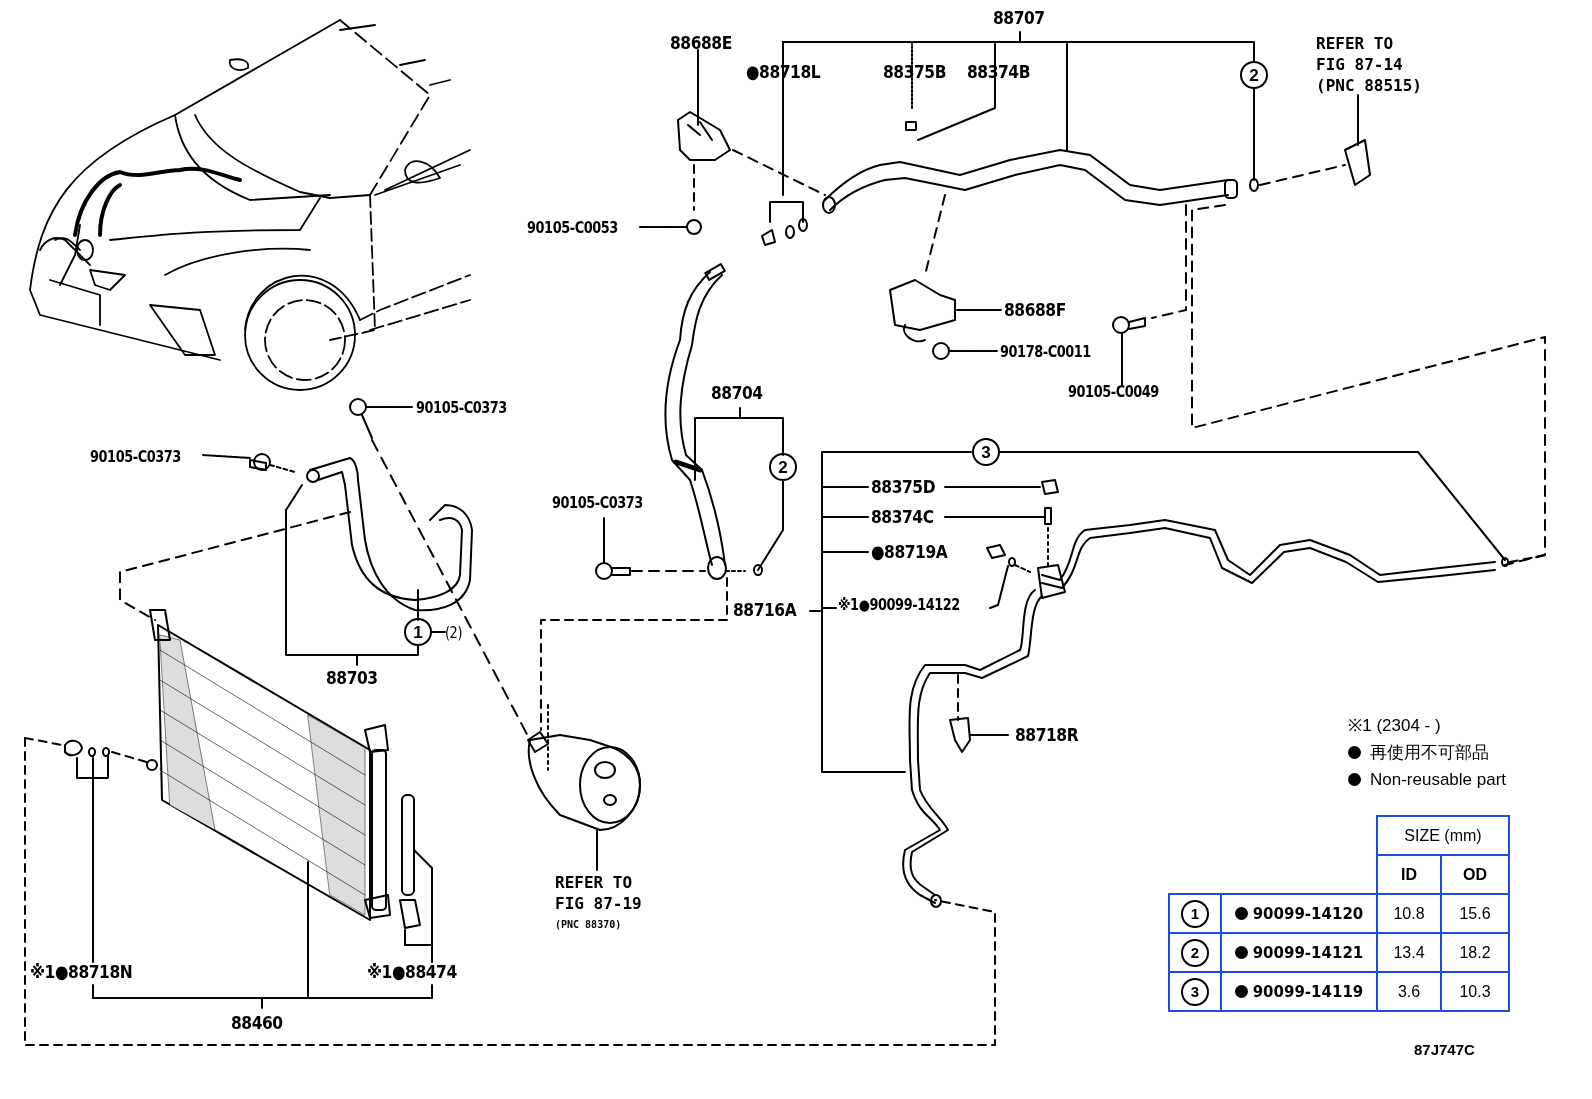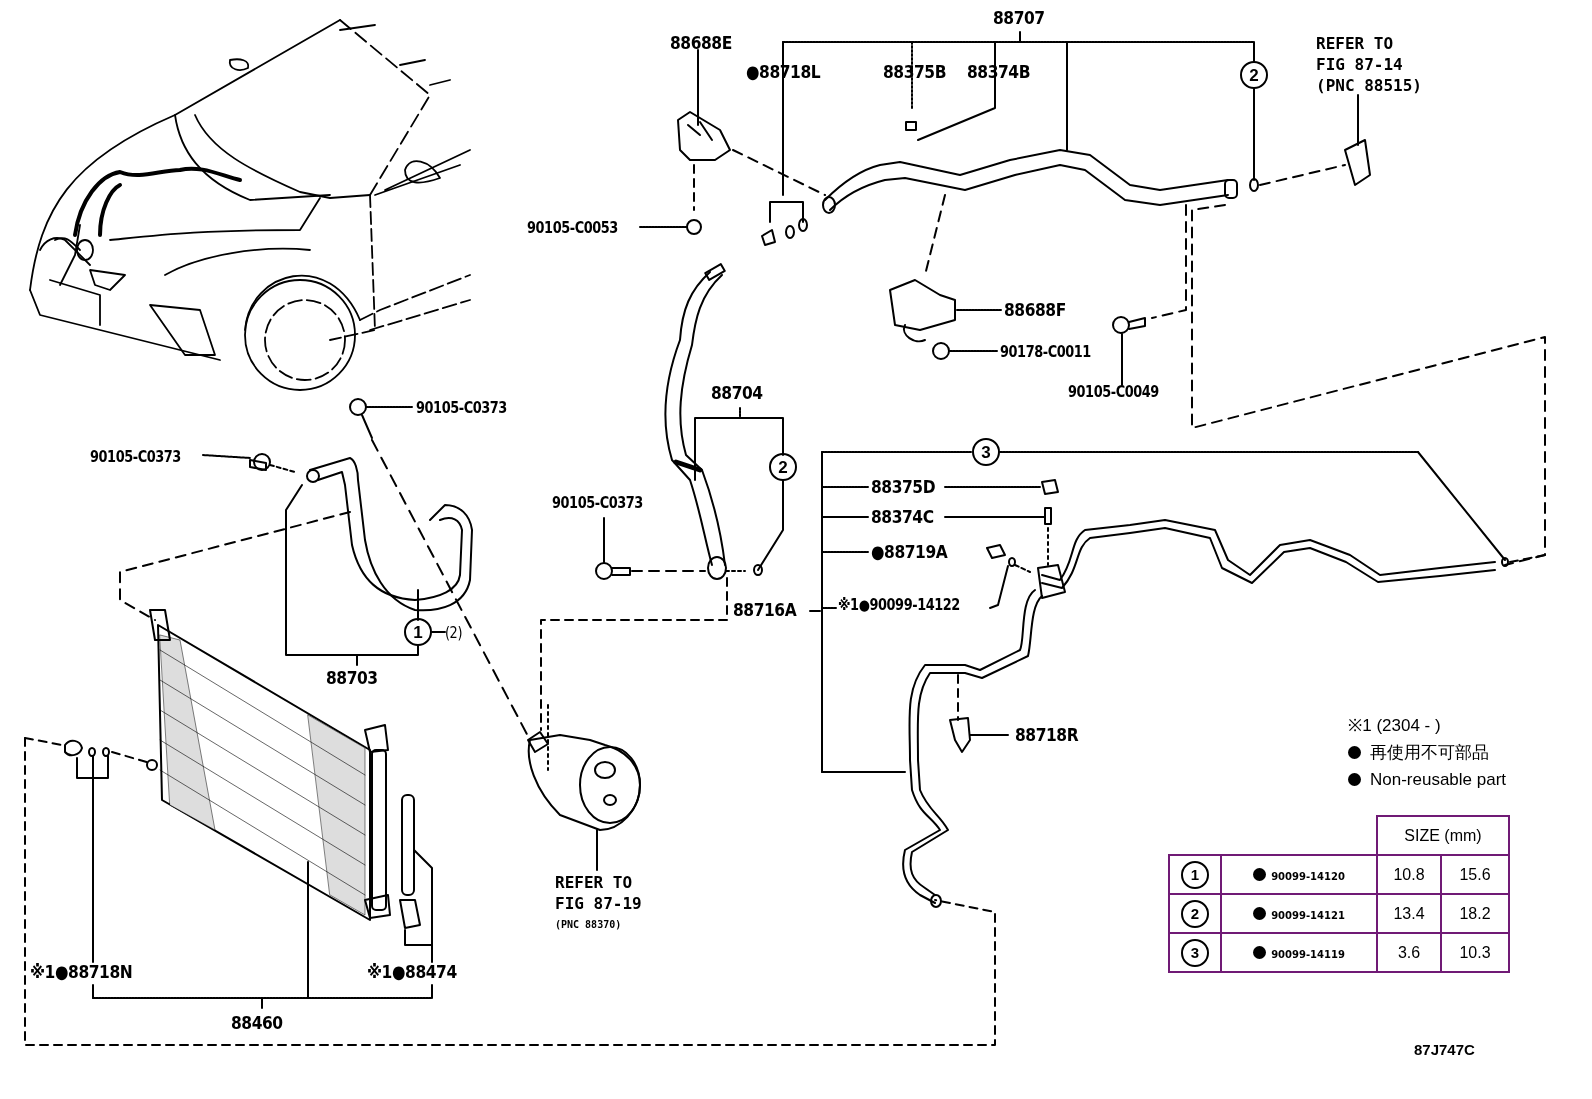--- a/index.html
+++ b/index.html
@@ -6,24 +6,24 @@
   body { width:1592px; height:1099px; position:relative; overflow:hidden; font-family:"DejaVu Sans Condensed","DejaVu Sans", sans-serif; color:#000; }
   #diagram { position:absolute; left:0; top:0; width:1592px; height:1099px; }
   .lbl { position:absolute; font-family:"DejaVu Sans", sans-serif; font-weight:bold; font-size:18px; letter-spacing:-0.5px; white-space:nowrap; line-height:20px; transform:scaleX(0.86); transform-origin:left top; }
   .lbl.small { font-size:15px; }
   .ref { position:absolute; font-family:"DejaVu Sans Mono", monospace; font-weight:bold; font-size:16px; line-height:21px; white-space:nowrap; }
   .ref .pnc { font-size:10px; }
   .legend { position:absolute; left:1348px; top:712px; font-family:"Liberation Sans", sans-serif; font-size:17px; line-height:27px; }
   .legend .dot { display:inline-block; width:13px; height:13px; border-radius:50%; background:#000; margin-right:9px; vertical-align:-1px; }
   .fig-code { position:absolute; left:1414px; top:1041px; font-family:"Liberation Sans", sans-serif; font-weight:bold; font-size:15px; }
   table.size { position:absolute; left:1168px; top:815px; border-collapse:collapse; font-family:"Liberation Sans", sans-serif; font-size:16px; }
-  table.size td { border:2px solid #701a75; height:37px; text-align:center; padding:0; }
+  table.size td { border:2px solid #1d4ed8; height:37px; text-align:center; padding:0; }
   table.size td.empty { border:none; }
   table.size td.circ { width:50px; }
-  table.size td.pn { width:154px; font-weight:bold; font-family:"DejaVu Sans", sans-serif; font-size:10px; }
+  table.size td.pn { width:154px; font-weight:bold; font-family:"DejaVu Sans", sans-serif; font-size:15px; }
   table.size td.num { width:62px; }
   table.size td.od { width:66px; }
   .circle-no { display:inline-block; width:24px; height:24px; border:2px solid #000; border-radius:50%; line-height:24px; font-weight:bold; font-size:15px; }
   .bullet { display:inline-block; width:13px; height:13px; border-radius:50%; background:#000; margin-right:5px; vertical-align:-1px; }
 </style>
 </head>
 <body>
 
 <svg id="diagram" width="1592" height="1099" viewBox="0 0 1592 1099" fill="none" stroke="#000" stroke-width="2" stroke-linecap="round" stroke-linejoin="round">
 
@@ -279,20 +279,25 @@
   <div><span class="dot"></span><span>Non-reusable part</span></div>
 </div>
 
 <table class="size">
   <tbody>
       <tr>
     <td class="empty" colspan="2" style="border:none;"></td>
     <td colspan="2">SIZE (mm)</td>
   </tr>
   <tr>
+    <td class="empty" colspan="2" style="border:none;"></td>
+    <td class="num" style="font-weight:bold;">ID</td>
+    <td class="od" style="font-weight:bold;">OD</td>
+  </tr>
+  <tr>
     <td class="circ"><span class="circle-no">1</span></td>
     <td class="pn"><span class="bullet"></span><span>90099-14120</span></td>
     <td class="num">10.8</td>
     <td class="od">15.6</td>
   </tr>
   <tr>
     <td class="circ"><span class="circle-no">2</span></td>
     <td class="pn"><span class="bullet"></span><span>90099-14121</span></td>
     <td class="num">13.4</td>
     <td class="od">18.2</td>

